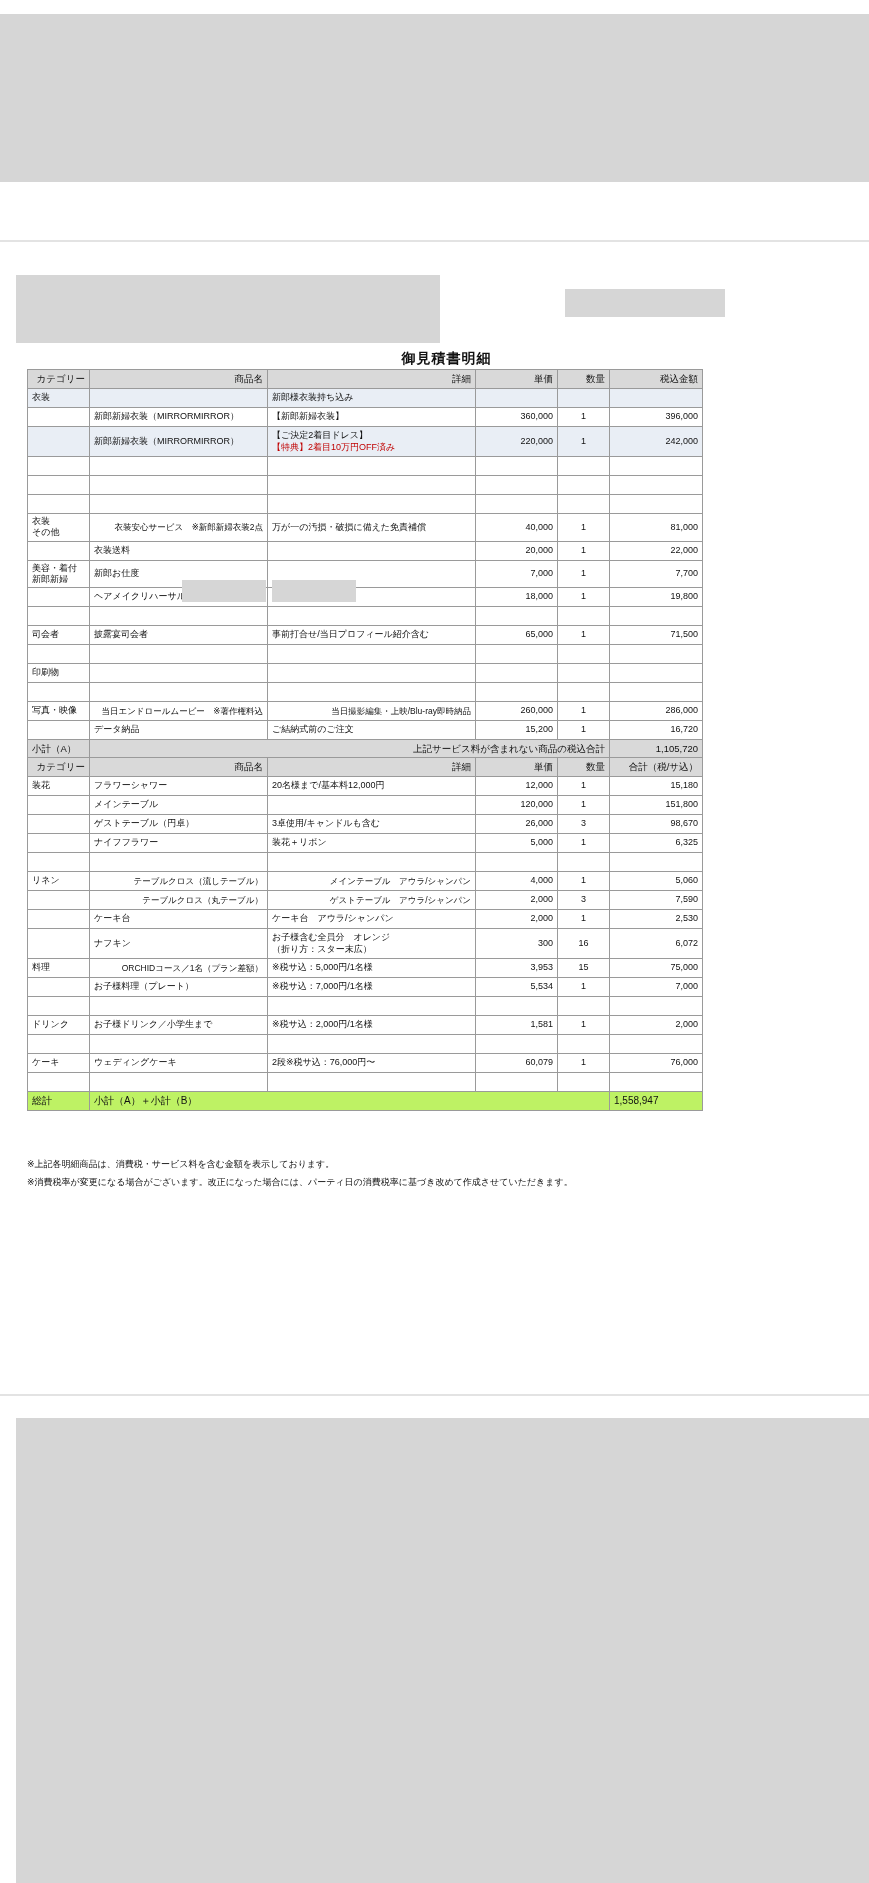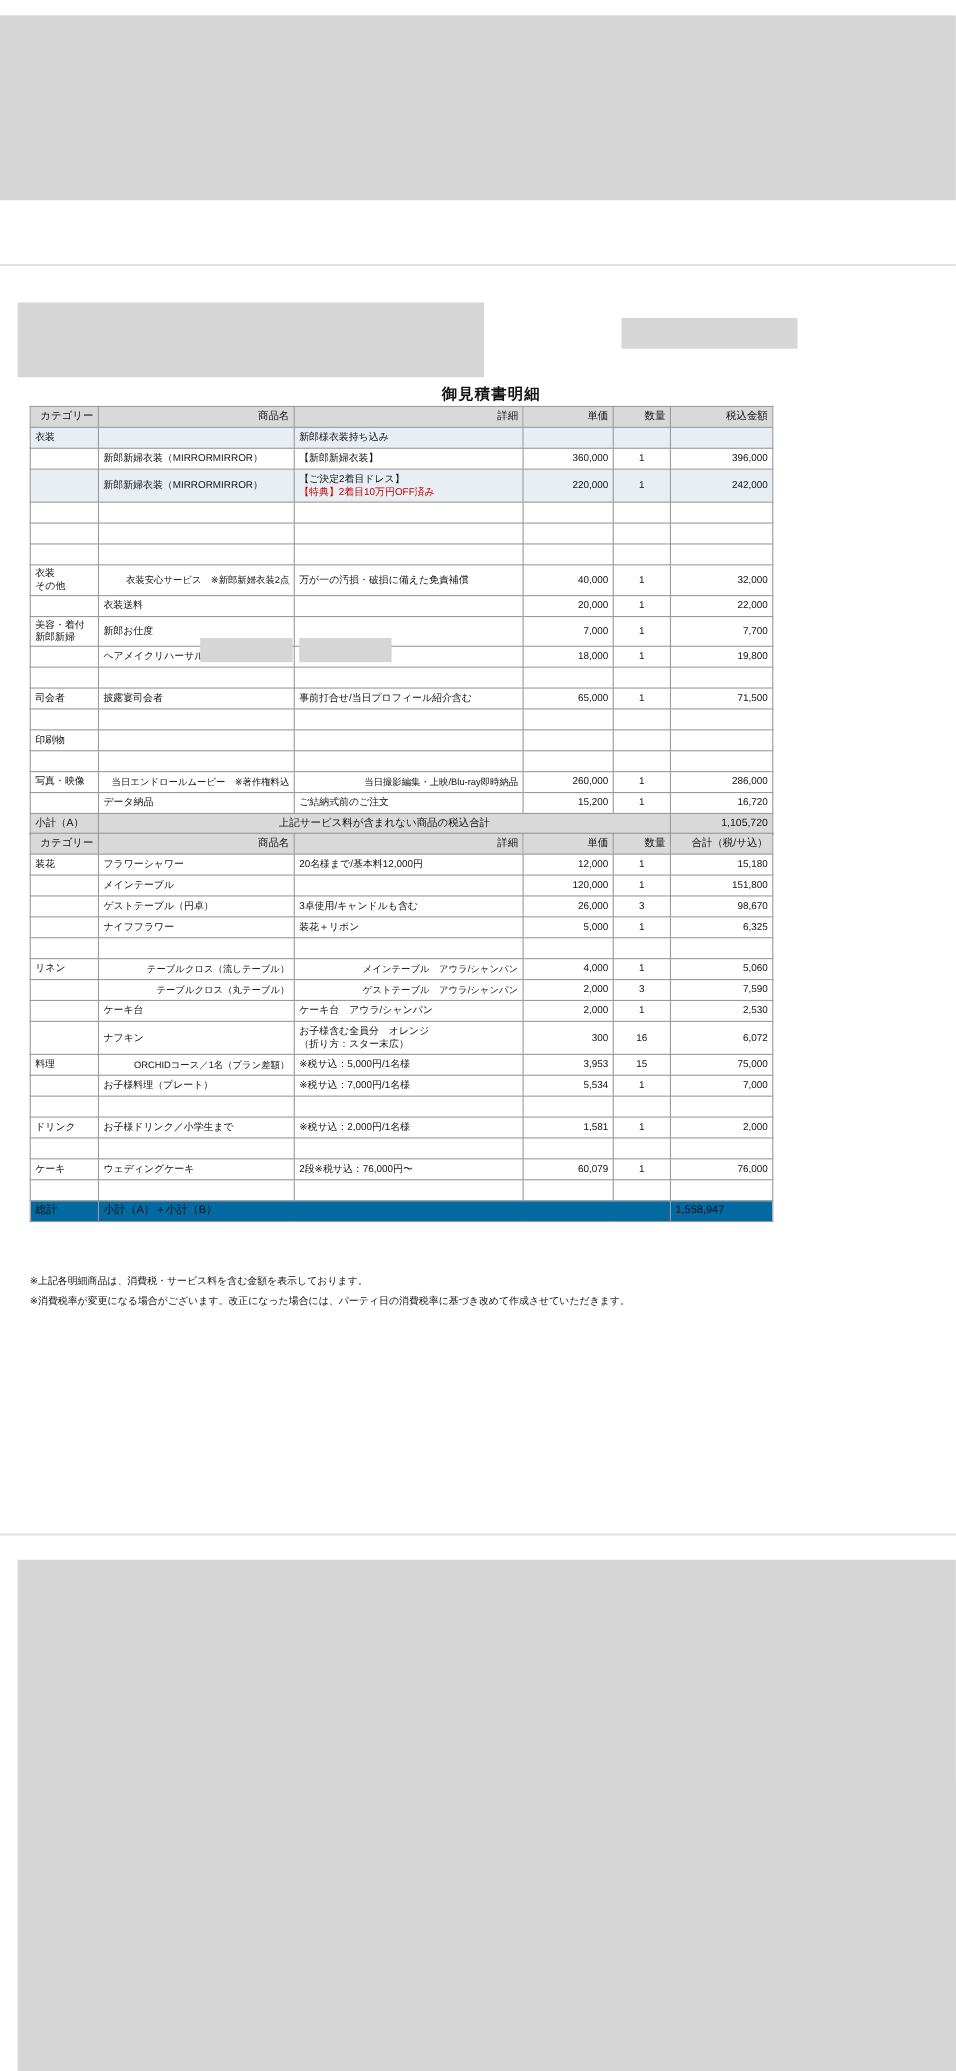--- a/index.html
+++ b/index.html
@@ -109,24 +109,24 @@
   .c-total { width: 93px; text-align: right; }
 
   .row-alt td { background: #e9eef5; }
   .empty td { height: 19px; }
   .sub-row td {
     background: #d9d9d9;
     font-weight: bold;
     font-size: 9.5px;
   }
   .sub-row .lbl { text-align: left; }
-  .sub-row .mid { text-align: center; }
+  .sub-row .mid { text-align: right; }
   .sub-row .amt { text-align: right; }
   .total-row td {
-    background: #0369a1;
+    background: #bef264;
     font-weight: bold;
     font-size: 10px;
   }
   .red { color: #c00000; }
   .tiny { font-size: 8.5px; text-align: right; }
 
   .notes {
     position: absolute;
     left: 27px;
     width: 700px;
@@ -224,21 +224,21 @@
 
       <tr>
         <td>
           <span>衣装</span><br>
           <span>その他</span>
         </td>
         <td class="tiny">衣装安心サービス　※新郎新婦衣装2点</td>
         <td>万が一の汚損・破損に備えた免責補償</td>
         <td class="c-price">40,000</td>
         <td class="c-qty">1</td>
-        <td class="c-total">32,000</td>
+        <td class="c-total">81,000</td>
       </tr>
 
       <tr>
         <td></td>
         <td>衣装送料</td>
         <td></td>
         <td class="c-price">20,000</td>
         <td class="c-qty">1</td>
         <td class="c-total">22,000</td>
       </tr>

